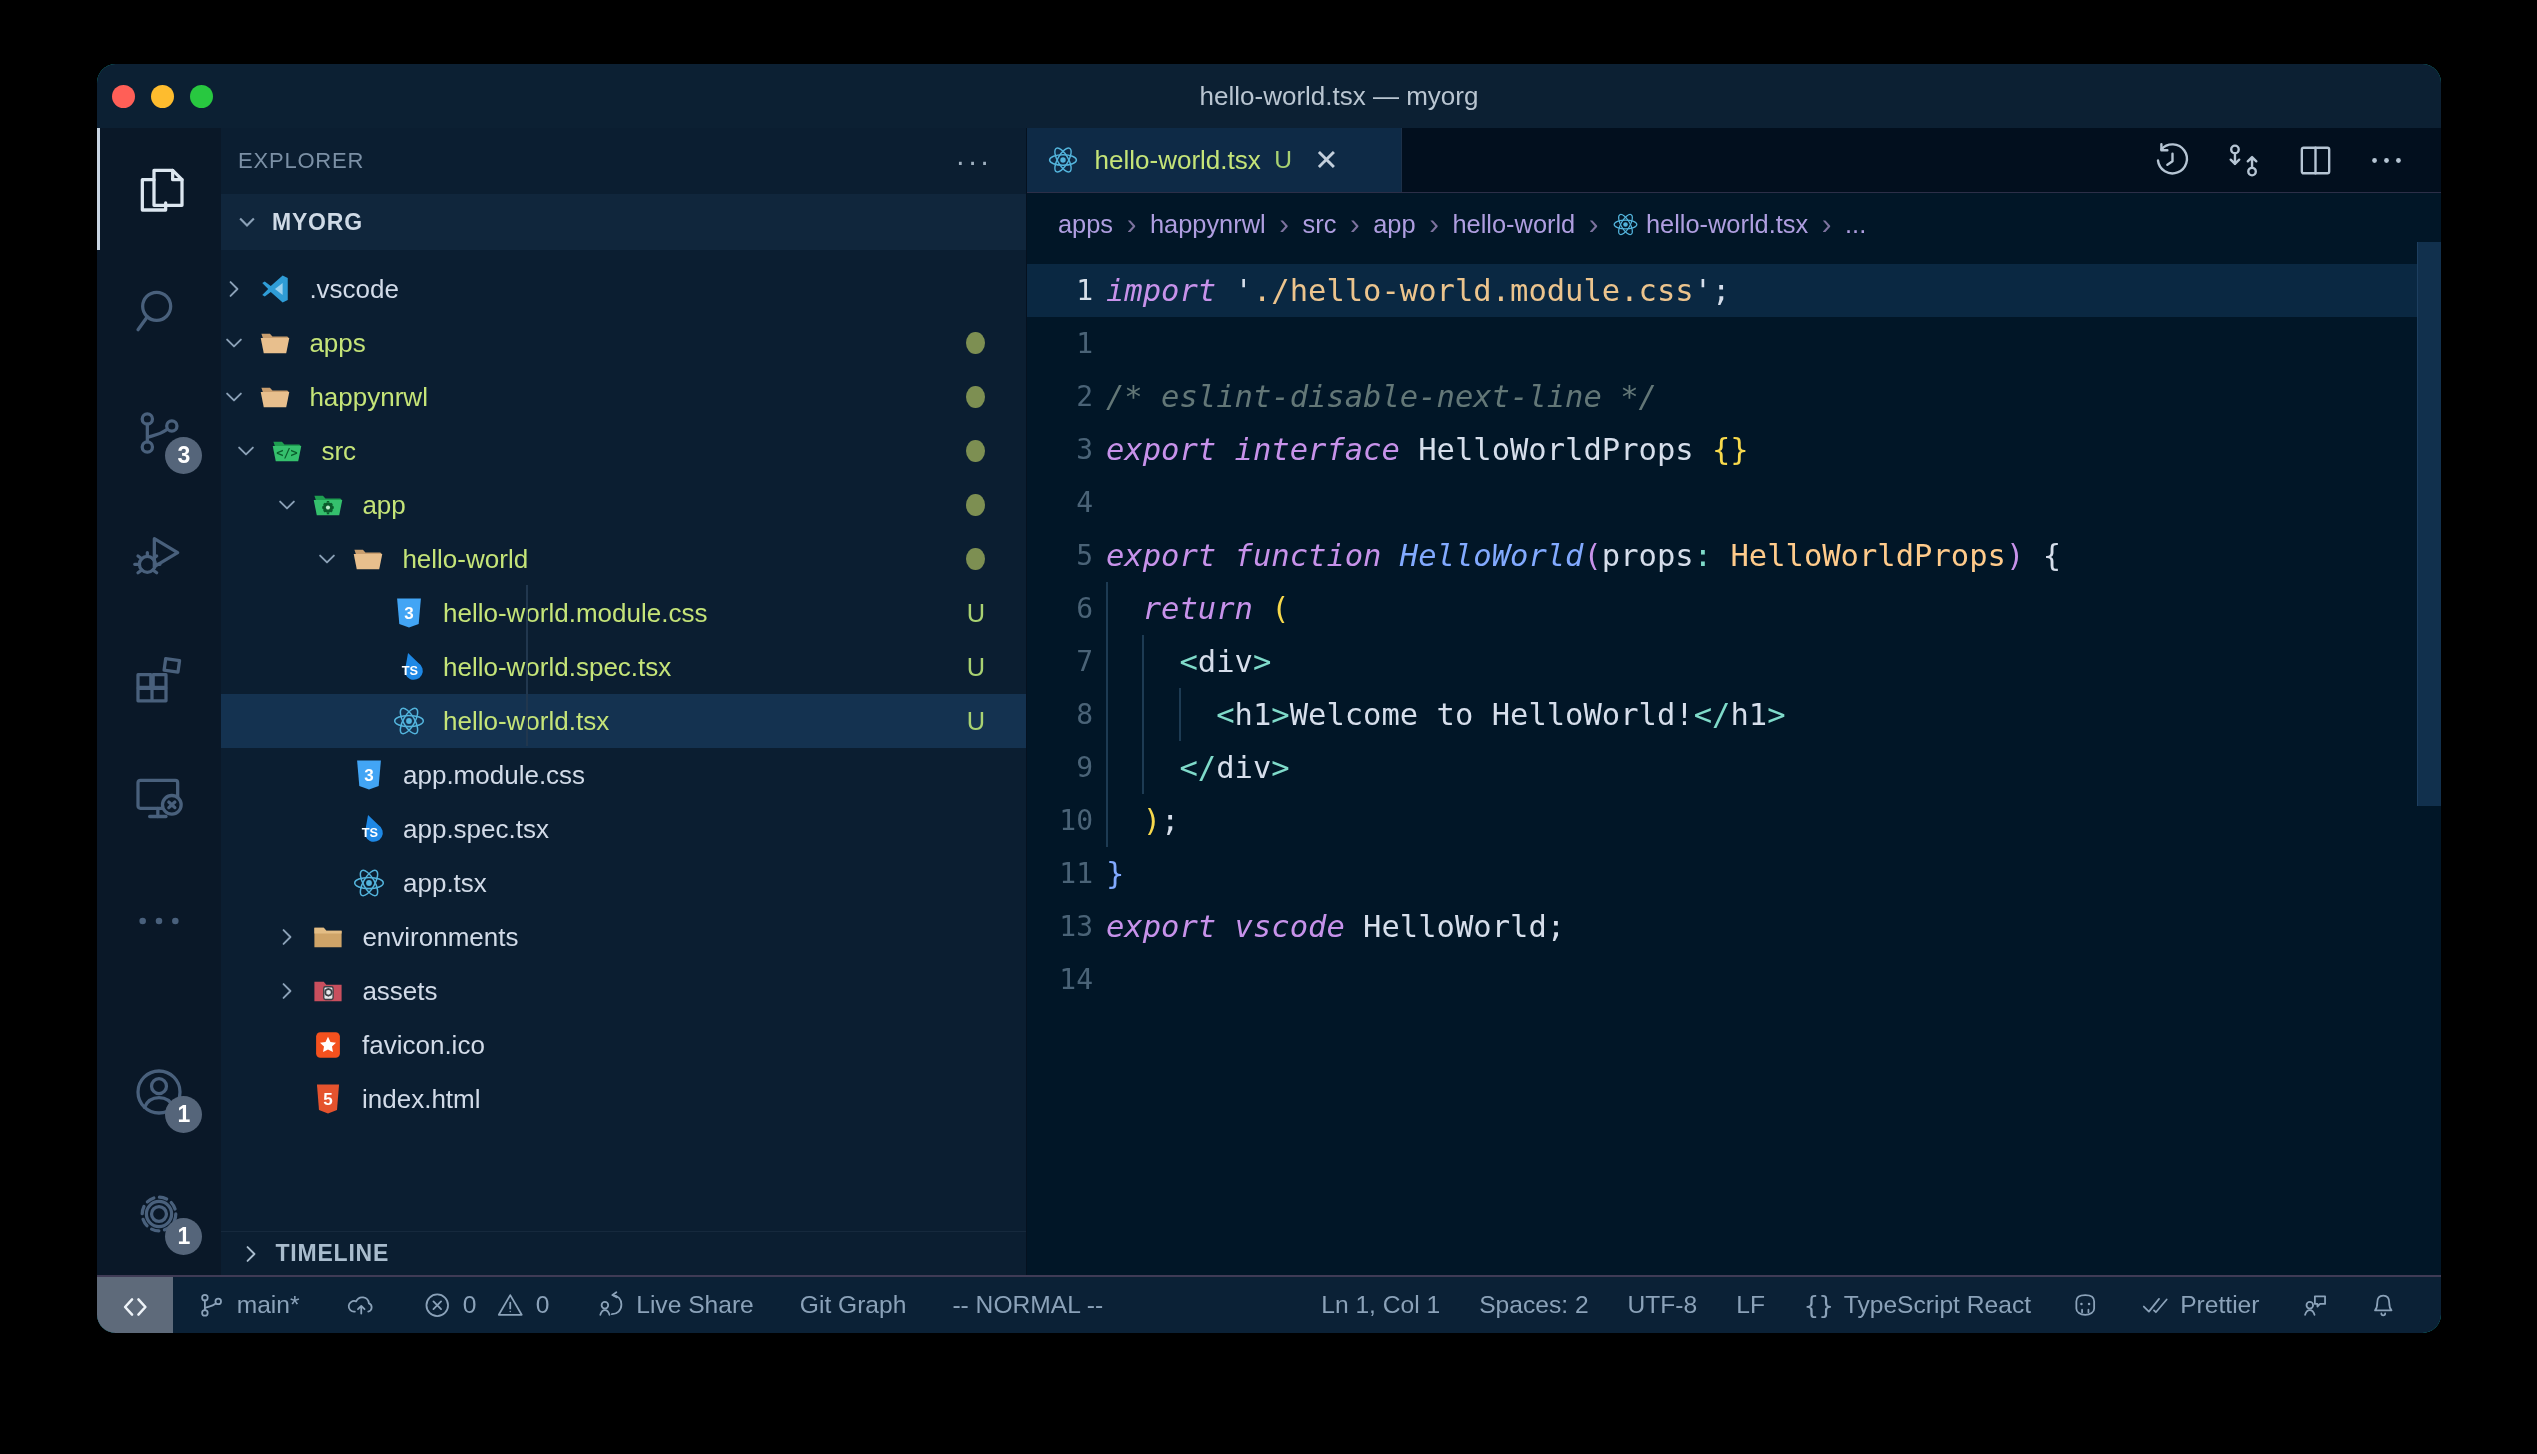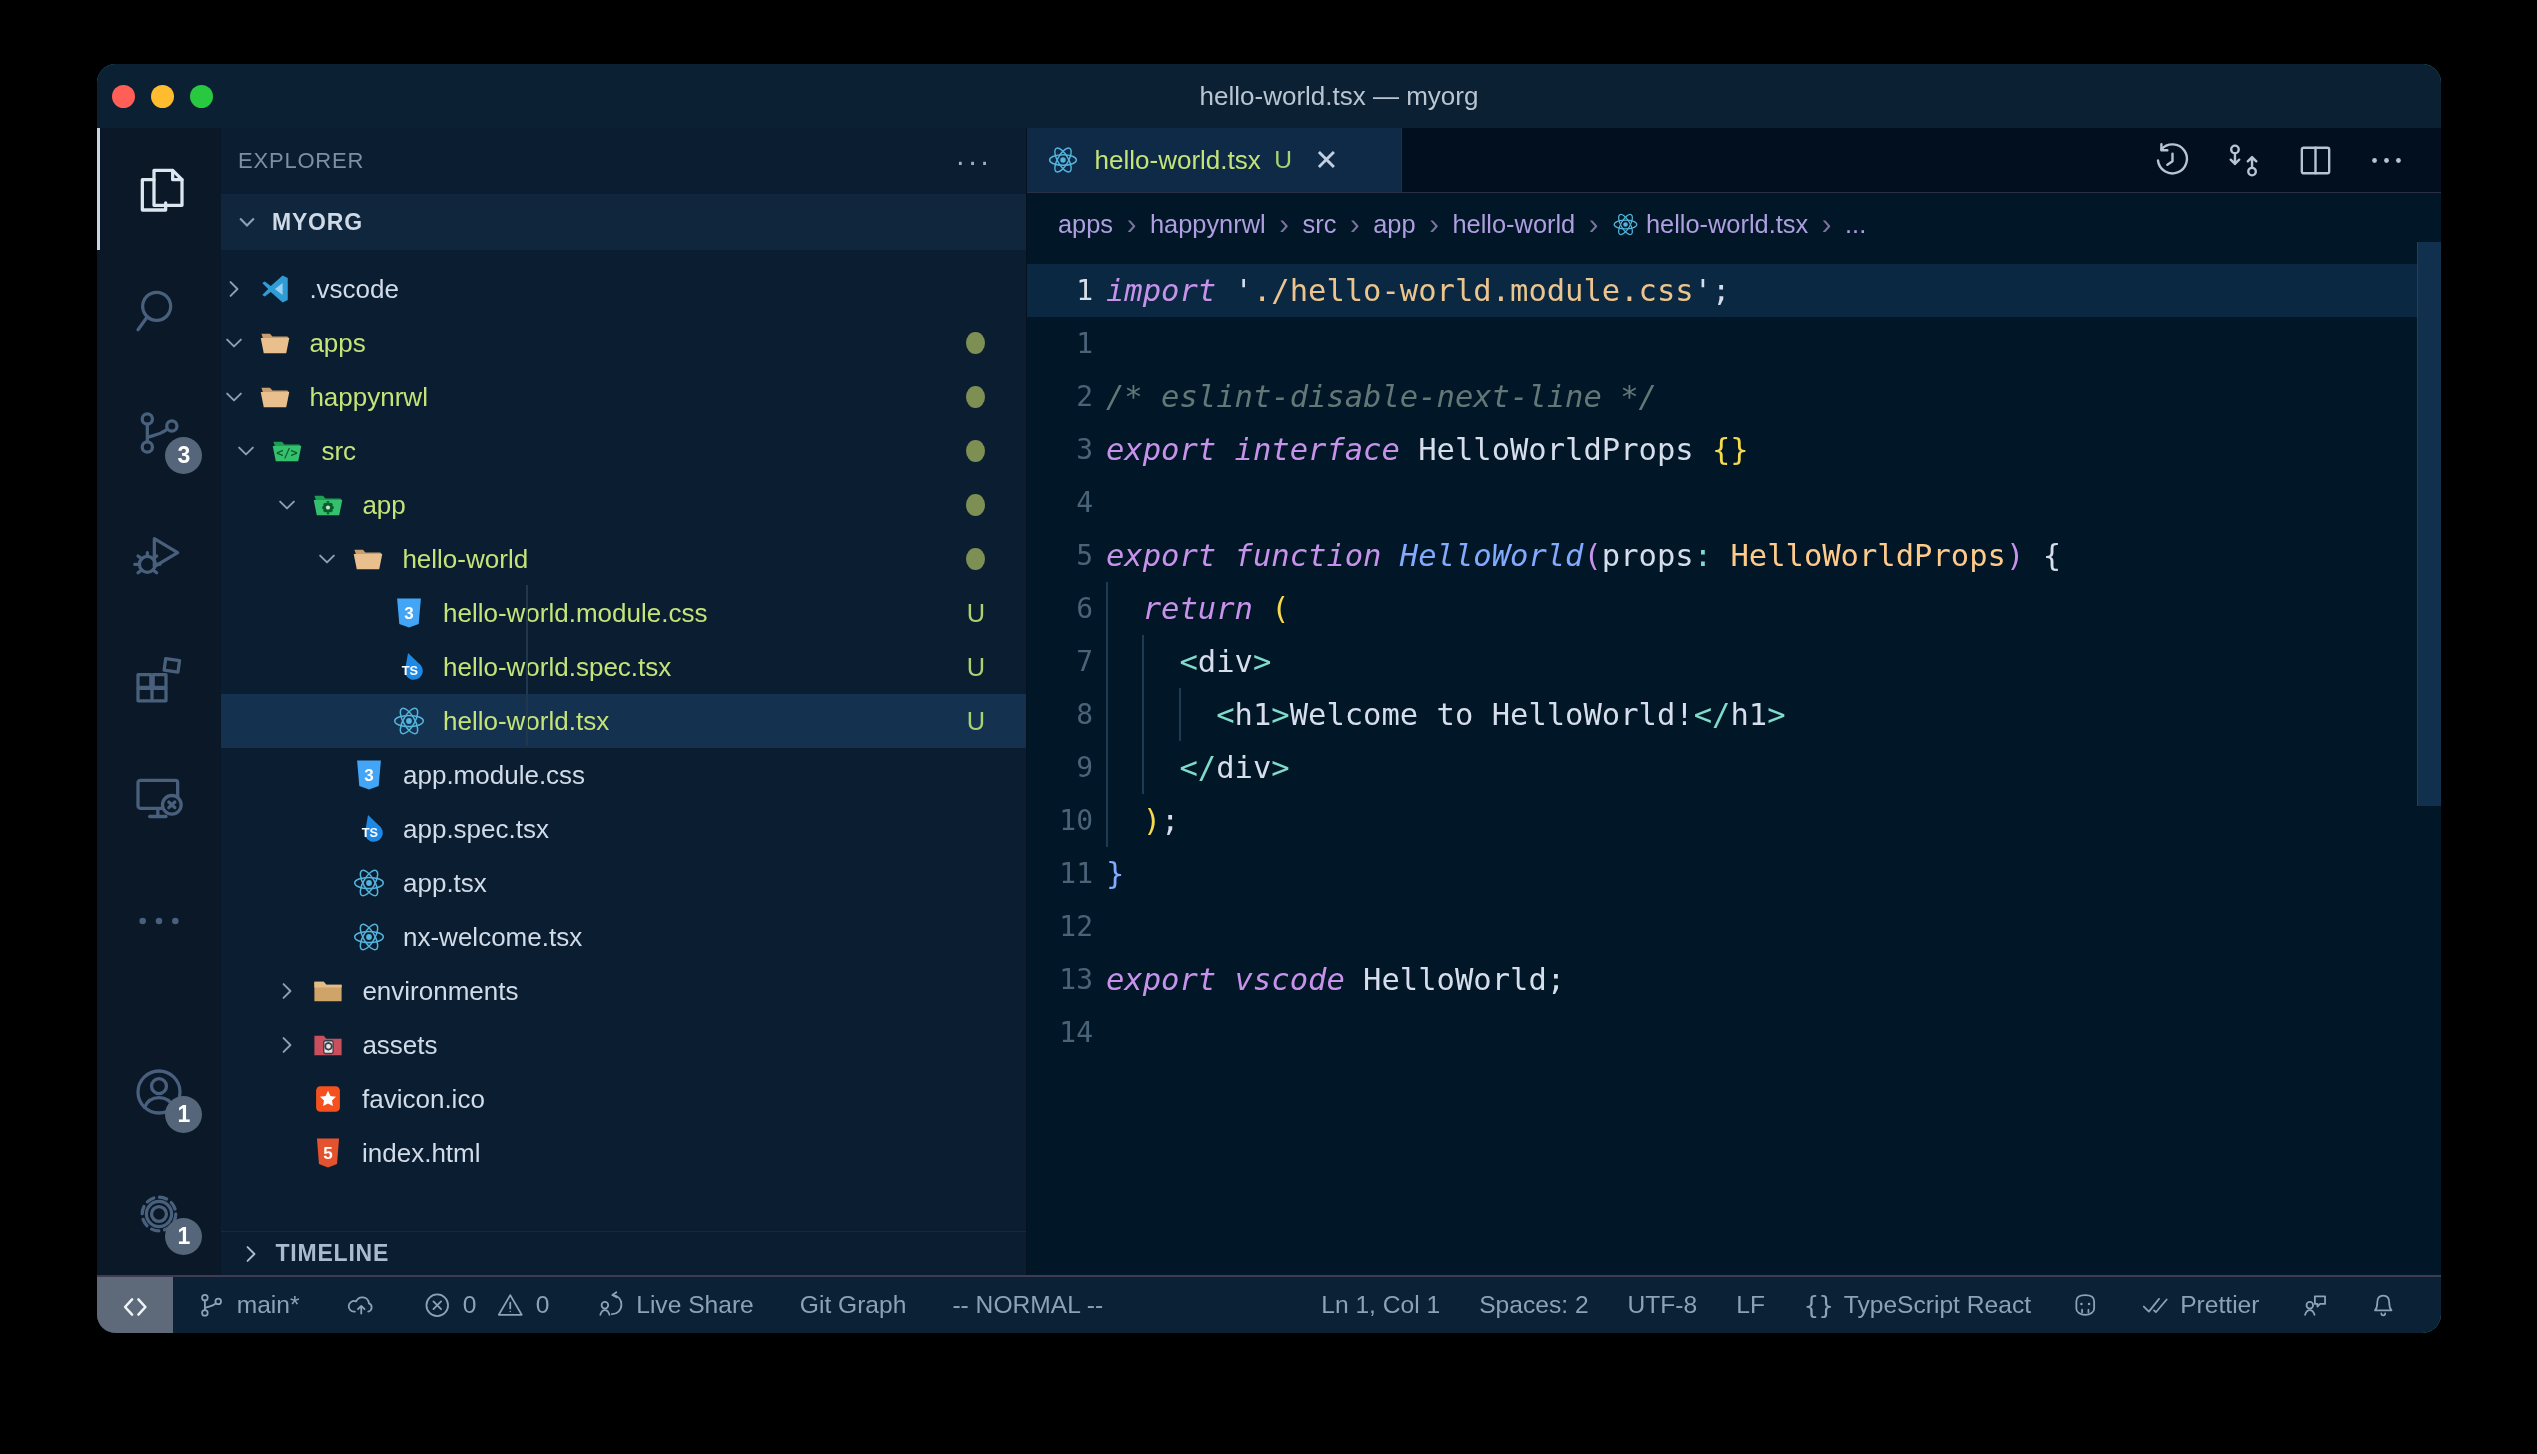--- a/index.html
+++ b/index.html
@@ -379,31 +379,20 @@
             <span class="tree-icon">
               <svg viewBox="0 0 20 20" fill="none" stroke="#53b4dc" stroke-width="0.9">
                 <ellipse cx="10" cy="10" rx="8.4" ry="3.3"></ellipse>
                 <ellipse cx="10" cy="10" rx="8.4" ry="3.3" transform="rotate(60 10 10)"></ellipse>
                 <ellipse cx="10" cy="10" rx="8.4" ry="3.3" transform="rotate(120 10 10)"></ellipse>
                 <circle cx="10" cy="10" r="1.7" fill="#53b4dc" stroke="none"></circle>
               </svg>
             </span>
             <span class="label">app.tsx</span>
           </div>
-          <div class="tree-row" style="padding-left: 131px;">
-            <span class="tree-icon">
-              <svg viewBox="0 0 20 20" fill="none" stroke="#53b4dc" stroke-width="0.9">
-                <ellipse cx="10" cy="10" rx="8.4" ry="3.3"></ellipse>
-                <ellipse cx="10" cy="10" rx="8.4" ry="3.3" transform="rotate(60 10 10)"></ellipse>
-                <ellipse cx="10" cy="10" rx="8.4" ry="3.3" transform="rotate(120 10 10)"></ellipse>
-                <circle cx="10" cy="10" r="1.7" fill="#53b4dc" stroke="none"></circle>
-              </svg>
-            </span>
-            <span class="label">nx-welcome.tsx</span>
-          </div>
           <div class="tree-row" style="padding-left: 53px;">
             <span class="tree-chev">
               <svg viewBox="0 0 16 16" fill="none" stroke="currentColor" stroke-width="1.4" stroke-linecap="round" stroke-linejoin="round">
                 <path d="M5.5 3 L10.5 8 L5.5 13"></path>
               </svg>
             </span>
             <span class="tree-icon">
               <svg viewBox="0 0 20 20">
                 <path fill="#cda briefly" d="M0 0"></path>
                 <path fill="#cfa468" d="M2 4.5 h5.5 l1.5 1.8 H18 V16 H2 Z"></path>
@@ -536,21 +525,20 @@
           <div class="code-row"><span class="num">2</span><span class="src"><span class="tok-cm">/* eslint-disable-next-line */</span></span></div>
           <div class="code-row"><span class="num">3</span><span class="src"><span class="tok-kw">export</span><span class="tok-fg"> </span><span class="tok-kw">interface</span><span class="tok-fg"> HelloWorldProps </span><span class="tok-gold">{}</span></span></div>
           <div class="code-row"><span class="num">4</span><span class="src"></span></div>
           <div class="code-row"><span class="num">5</span><span class="src"><span class="tok-kw">export</span><span class="tok-fg"> </span><span class="tok-kw">function</span><span class="tok-fg"> </span><span class="tok-fn">HelloWorld</span><span class="tok-pk">(</span><span class="tok-fg">props</span><span class="tok-teal">:</span><span class="tok-fg"> </span><span class="tok-type">HelloWorldProps</span><span class="tok-pk">)</span><span class="tok-fg"> {</span></span></div>
           <div class="code-row"><span class="num">6</span><span class="src"><span class="tok-fg">  </span><span class="tok-kw">return</span><span class="tok-fg"> </span><span class="tok-gold">(</span></span></div>
           <div class="code-row"><span class="num">7</span><span class="src"><span class="tok-fg">    </span><span class="tok-teal">&lt;</span><span class="tok-fg">div</span><span class="tok-teal">&gt;</span></span></div>
           <div class="code-row"><span class="num">8</span><span class="src"><span class="tok-fg">      </span><span class="tok-teal">&lt;</span><span class="tok-fg">h1</span><span class="tok-teal">&gt;</span><span class="tok-fg">Welcome to HelloWorld!</span><span class="tok-teal">&lt;/</span><span class="tok-fg">h1</span><span class="tok-teal">&gt;</span></span></div>
           <div class="code-row"><span class="num">9</span><span class="src"><span class="tok-fg">    </span><span class="tok-teal">&lt;/</span><span class="tok-fg">div</span><span class="tok-teal">&gt;</span></span></div>
           <div class="code-row"><span class="num">10</span><span class="src"><span class="tok-fg">  </span><span class="tok-gold">)</span><span class="tok-fg">;</span></span></div>
           <div class="code-row"><span class="num">11</span><span class="src"><span class="tok-blue">}</span></span></div>
-          <div class="code-row"><span class="num">12</span><span class="src"></span></div>
           <div class="code-row"><span class="num">13</span><span class="src"><span class="tok-kw">export</span><span class="tok-fg"> </span><span class="tok-kw">vscode</span><span class="tok-fg"> HelloWorld</span><span class="tok-fg">;</span></span></div>
           <div class="code-row"><span class="num">14</span><span class="src"></span></div>
           <div class="indent-guide" style="left: 79px; top: 327px; height: 265px;"></div>
           <div class="indent-guide" style="left: 115px; top: 380px; height: 159px;"></div>
           <div class="indent-guide" style="left: 152px; top: 433px; height: 53px;"></div>
         </div>
       <div class="vscroll" style="left:1390px;top:114px;height:564px;"></div>
     </div>
   </div>
 

